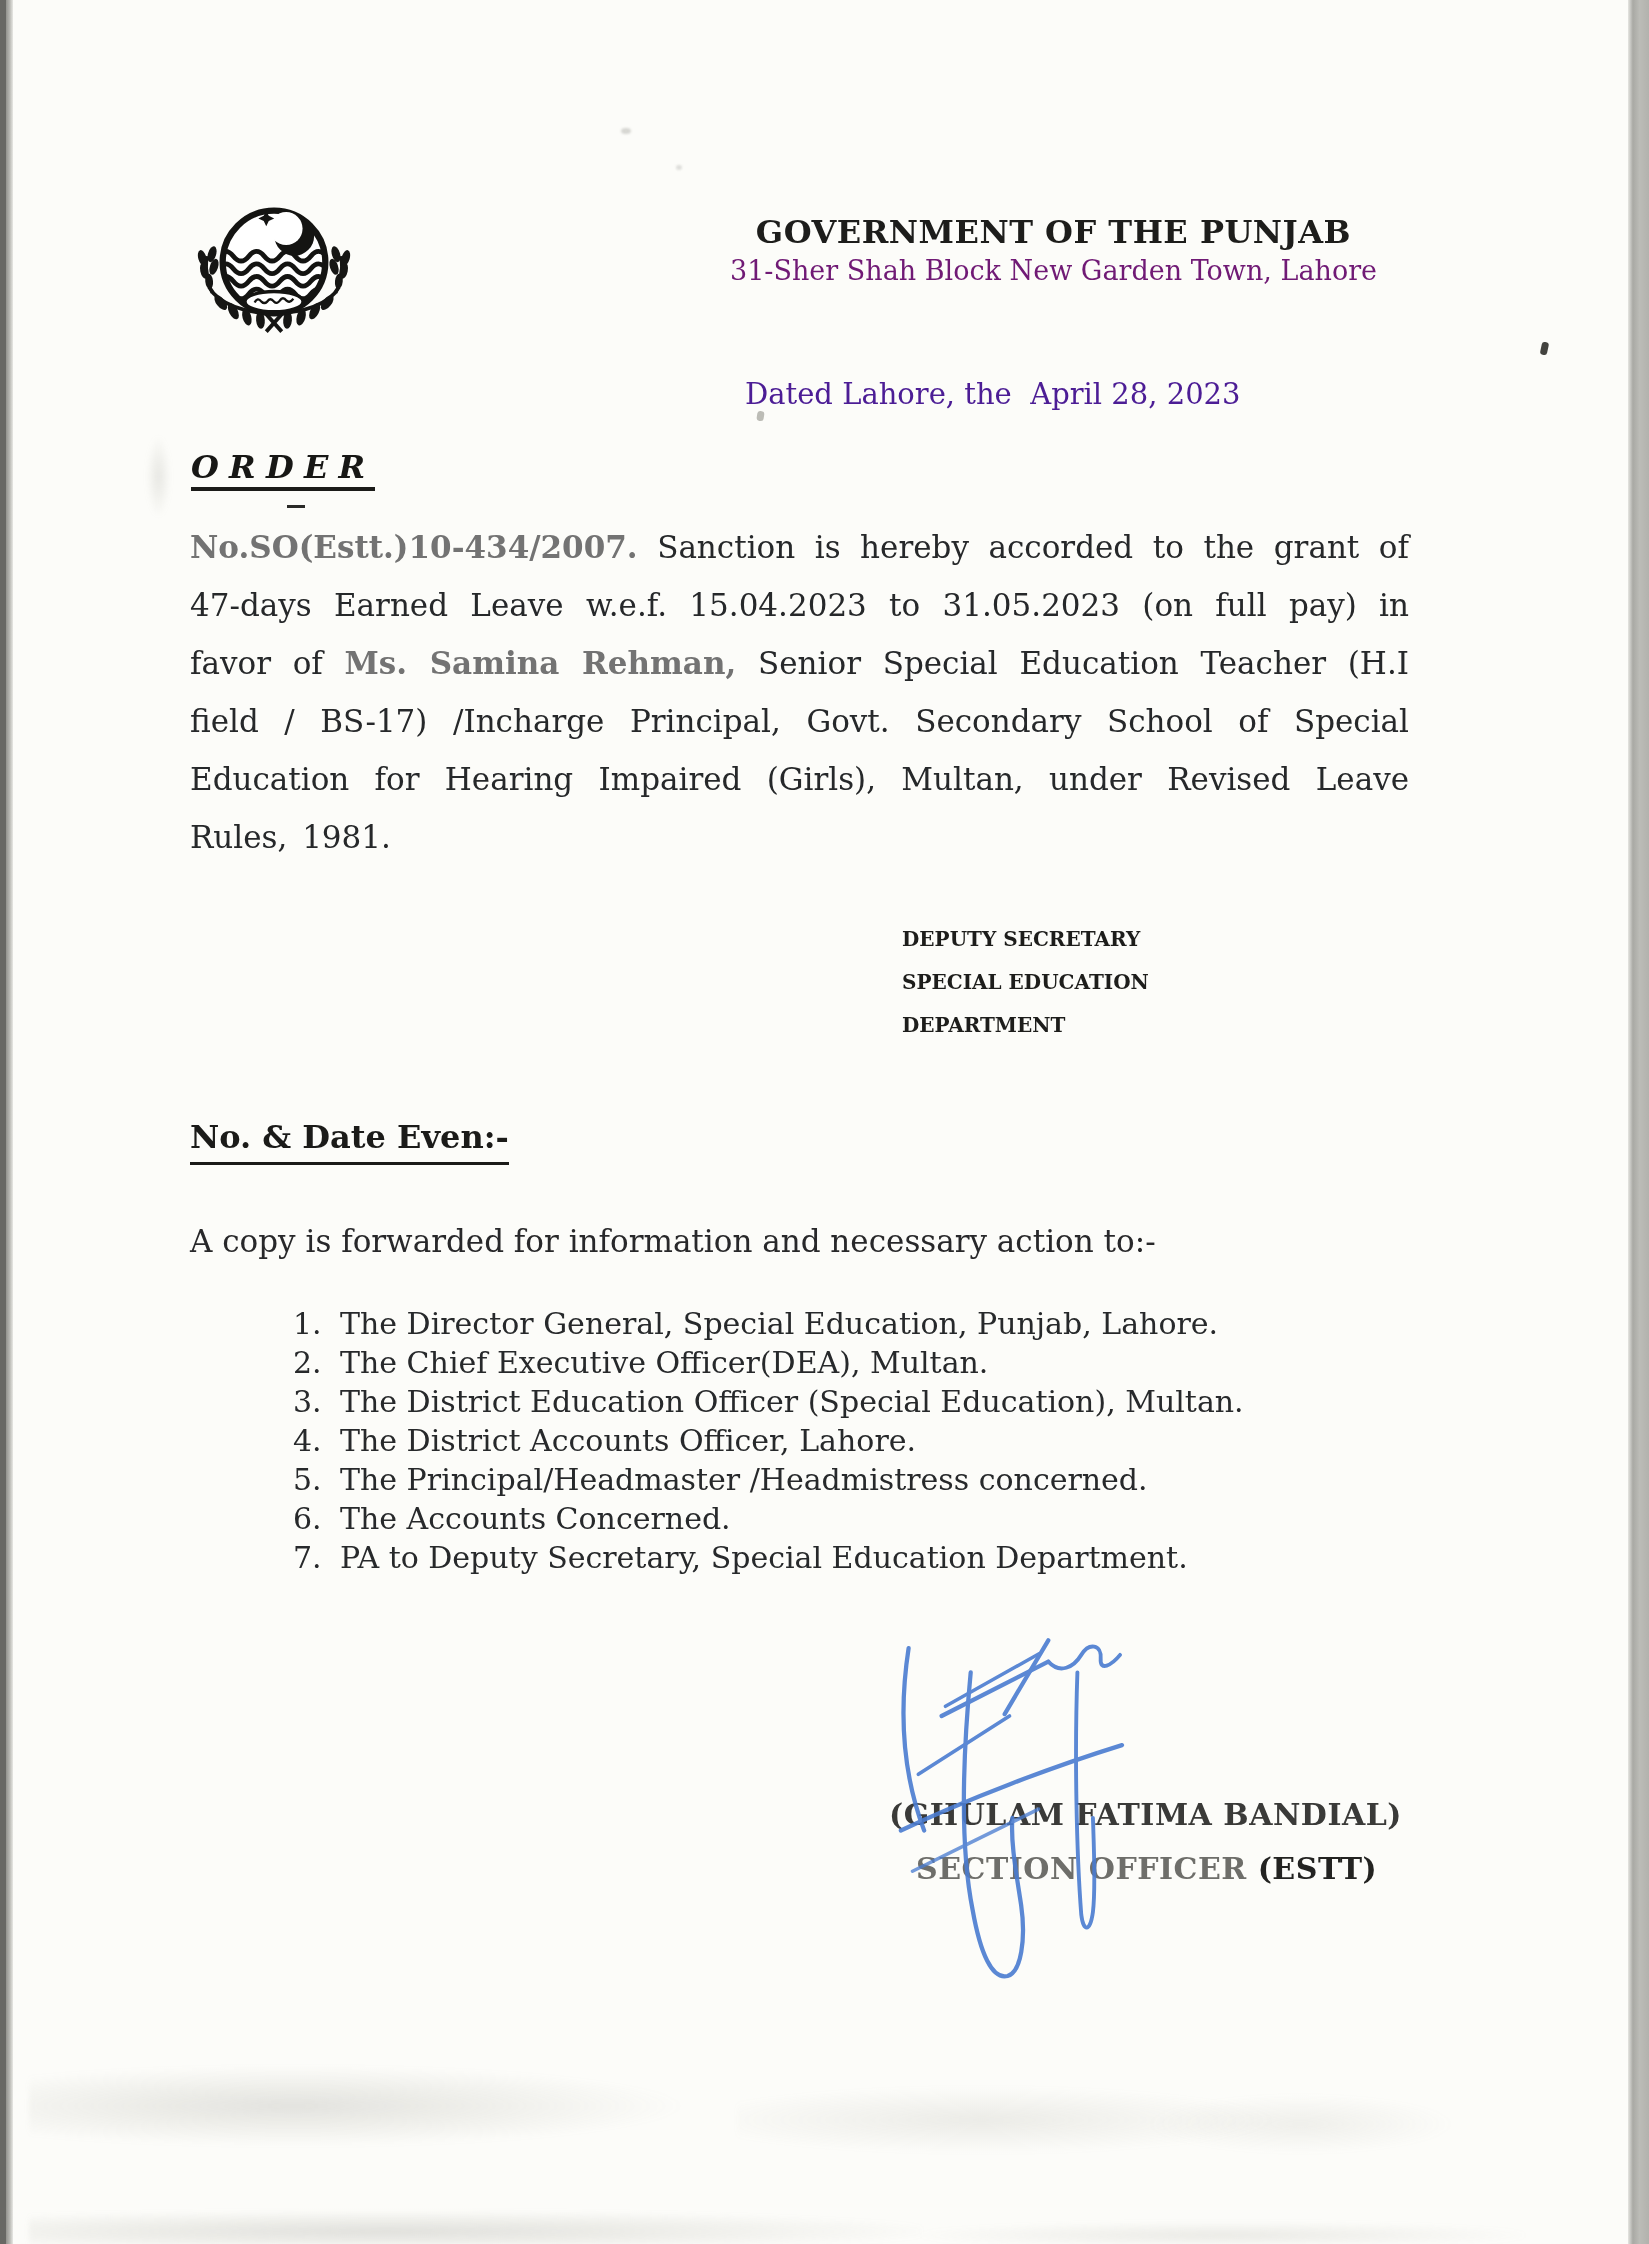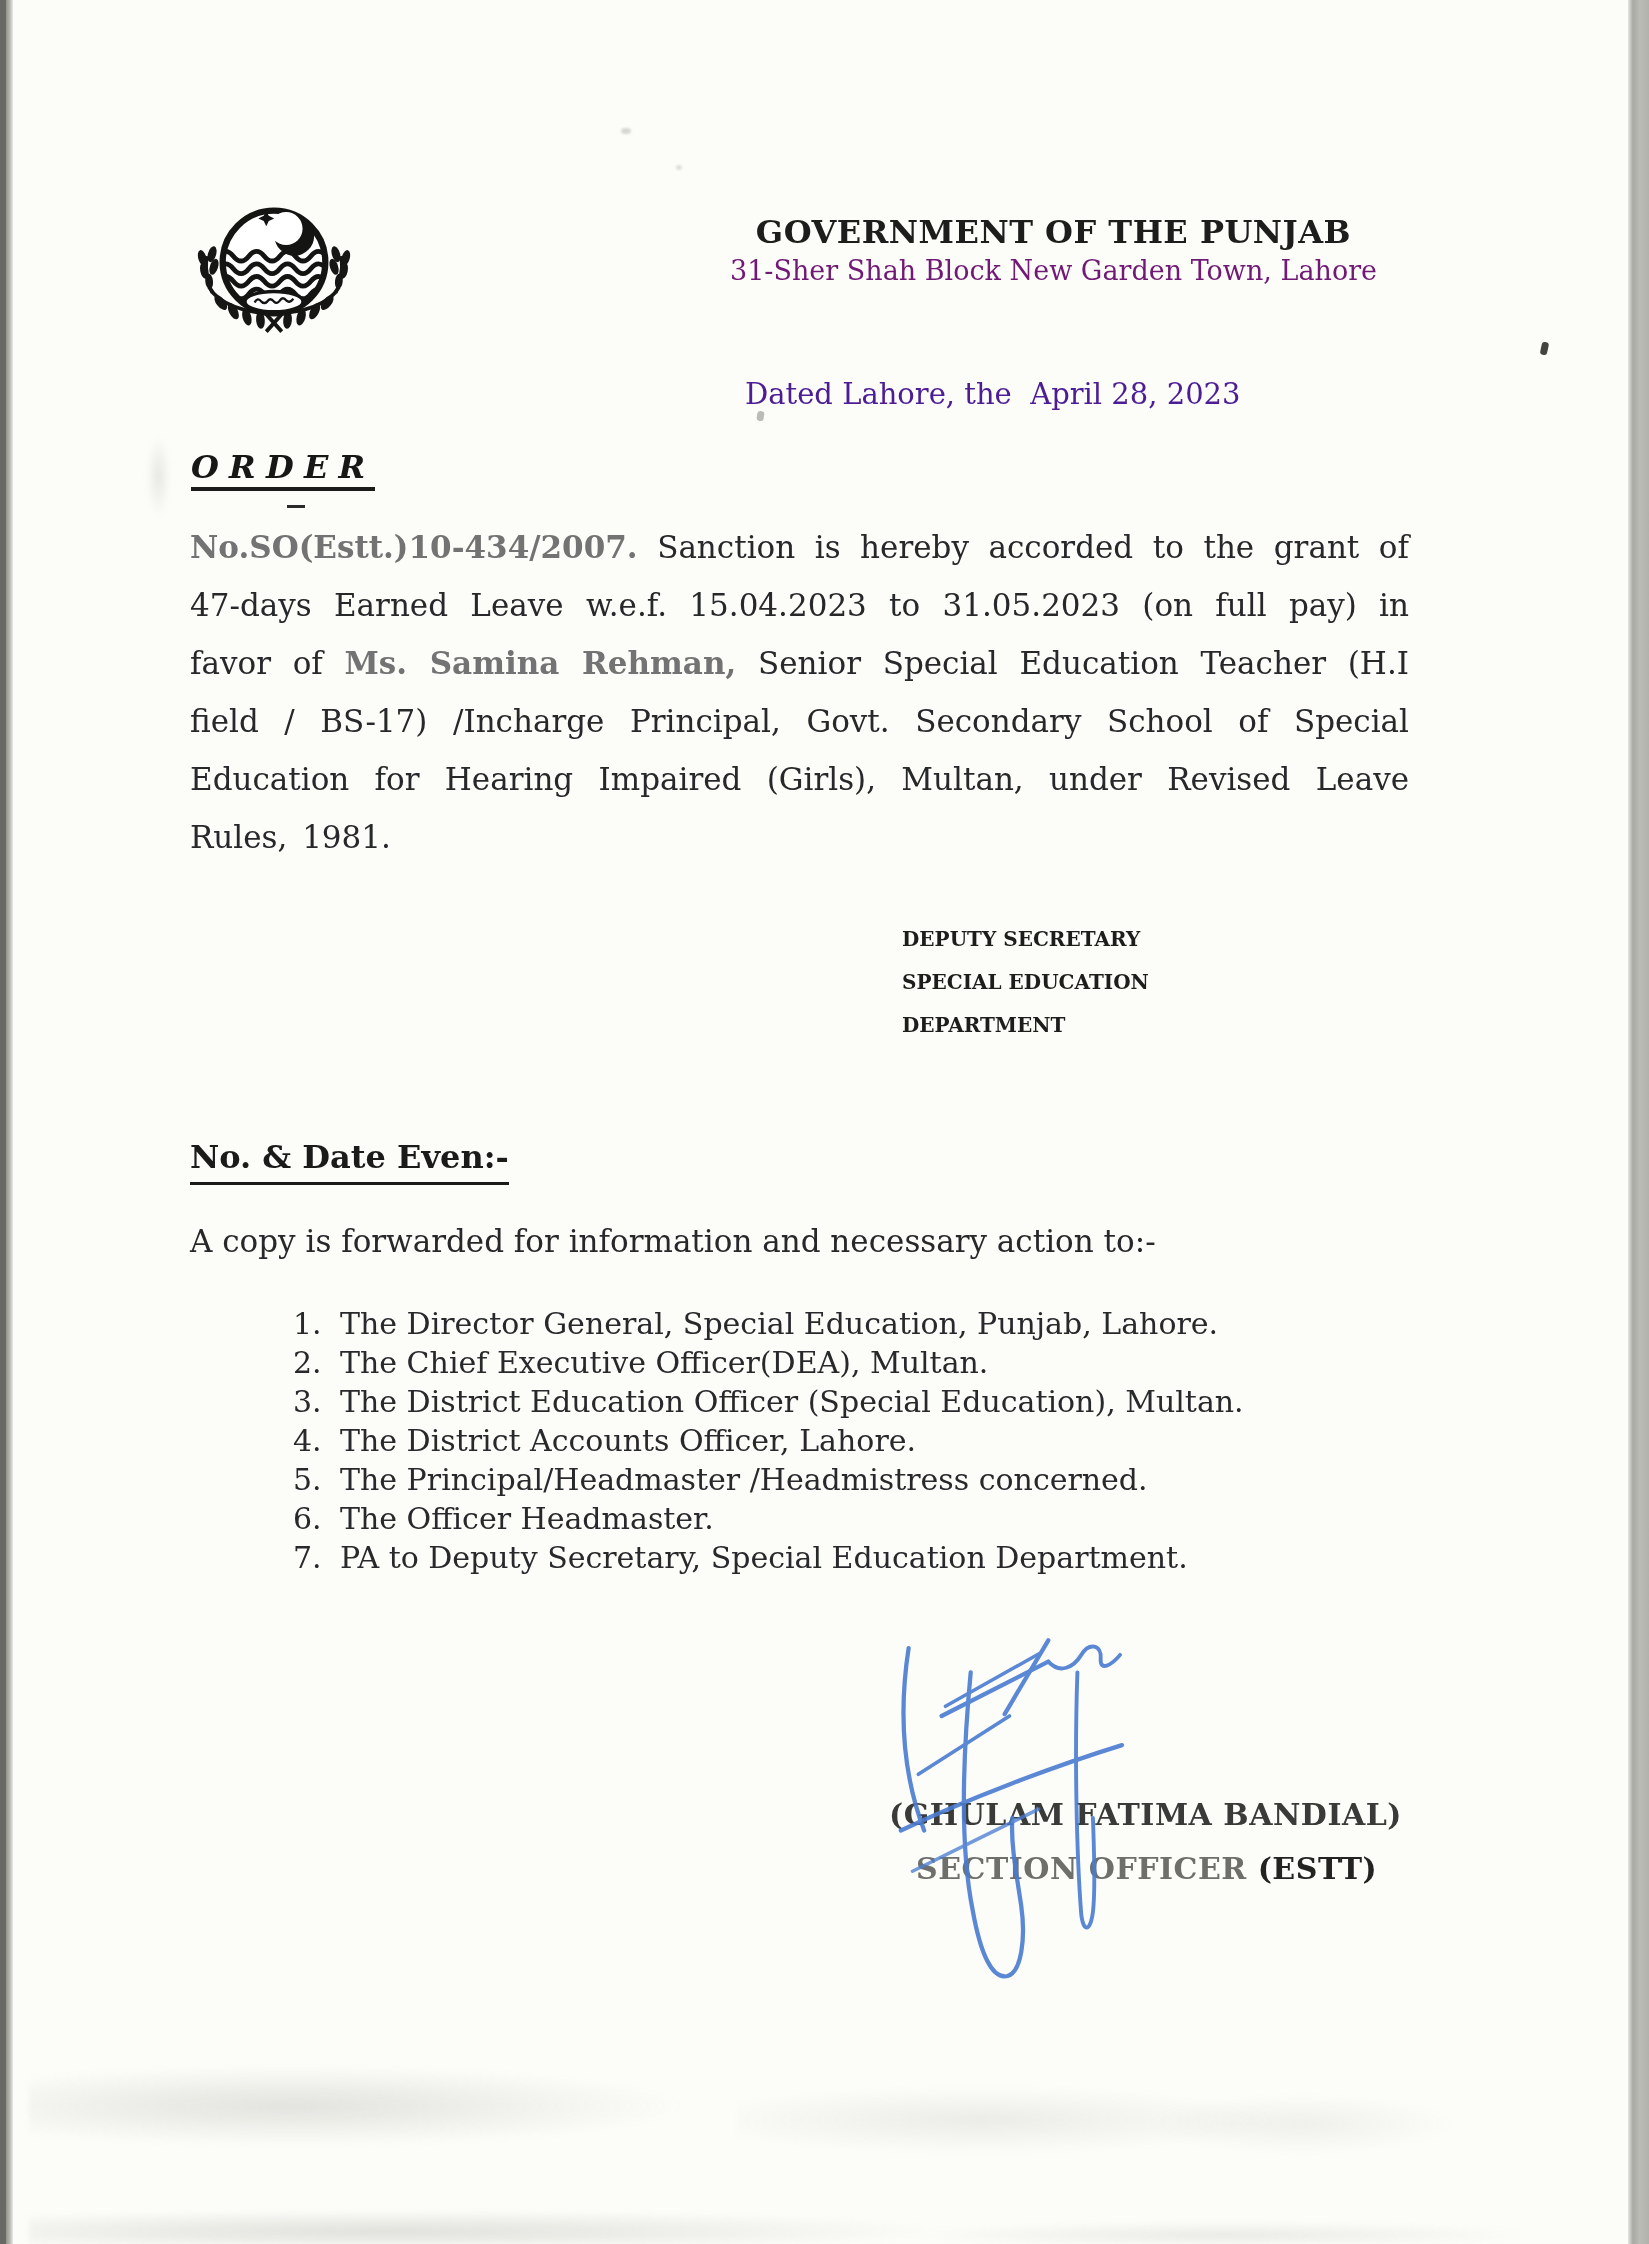--- a/index.html
+++ b/index.html
@@ -26,21 +26,21 @@
   .order-underline-mark{left:287px;top:505px;width:17.5px;height:2.9px;background:#2a2a28;}
   
   .order-p{left:190px;top:518px;width:1219px;font-size:31px;line-height:58px;
     text-align:justify;word-spacing:.16em;color:#26282a;}
   .order-p .b{font-weight:700;color:#737373;}
   
   .authority{left:902px;top:918px;width:417px;text-align:left;
     font-size:20px;font-weight:700;line-height:43px;color:#1d1d1b;}
   
   .dist-h{left:190px;top:1118px;font-size:32px;font-weight:700;color:#1b1b19;
-    padding-bottom:5.8px;border-bottom:3.9px solid #1b1b19;margin-top:20px;}
+    padding-bottom:5.8px;border-bottom:3.9px solid #1b1b19;}
   .dist-intro{left:190px;top:1223px;font-size:31px;color:#28282a;}
   .dist-list{left:293px;top:1304px;width:1126px;font-size:30px;}
   .dist-row{display:grid;grid-template-columns:47px 1fr;line-height:39px;color:#27292b;}
   
   .sig-name{left:889px;top:1797px;font-size:30px;font-weight:700;letter-spacing:0.5px;color:#39393б;}
   .sig-name{color:#3a3a38;}
   .sig-title{left:916px;top:1851px;font-size:30px;font-weight:700;letter-spacing:0.5px;}
   .sig-title .faded{color:#6e6e6a;}
   .sig-title .dark{color:#232321;margin-top:44px;}
   svg.signature{left:854px;top:1619px;}
@@ -160,21 +160,21 @@
   <div class="dist-row">
     <span>4.</span>
     <span>The District Accounts Officer, Lahore.</span>
   </div>
   <div class="dist-row">
     <span>5.</span>
     <span>The Principal/Headmaster /Headmistress concerned.</span>
   </div>
   <div class="dist-row">
     <span>6.</span>
-    <span>The Officer Headmaster.</span>
+    <span>The Accounts Concerned.</span>
   </div>
   <div class="dist-row">
     <span>7.</span>
     <span>PA to Deputy Secretary, Special Education Department.</span>
   </div>
 </div>
 
 <div class="abs sig-name">(GHULAM FATIMA BANDIAL)</div>
 <div class="abs sig-title"><span class="faded">SECTION OFFICER </span><span class="dark">(ESTT)</span></div>
 

